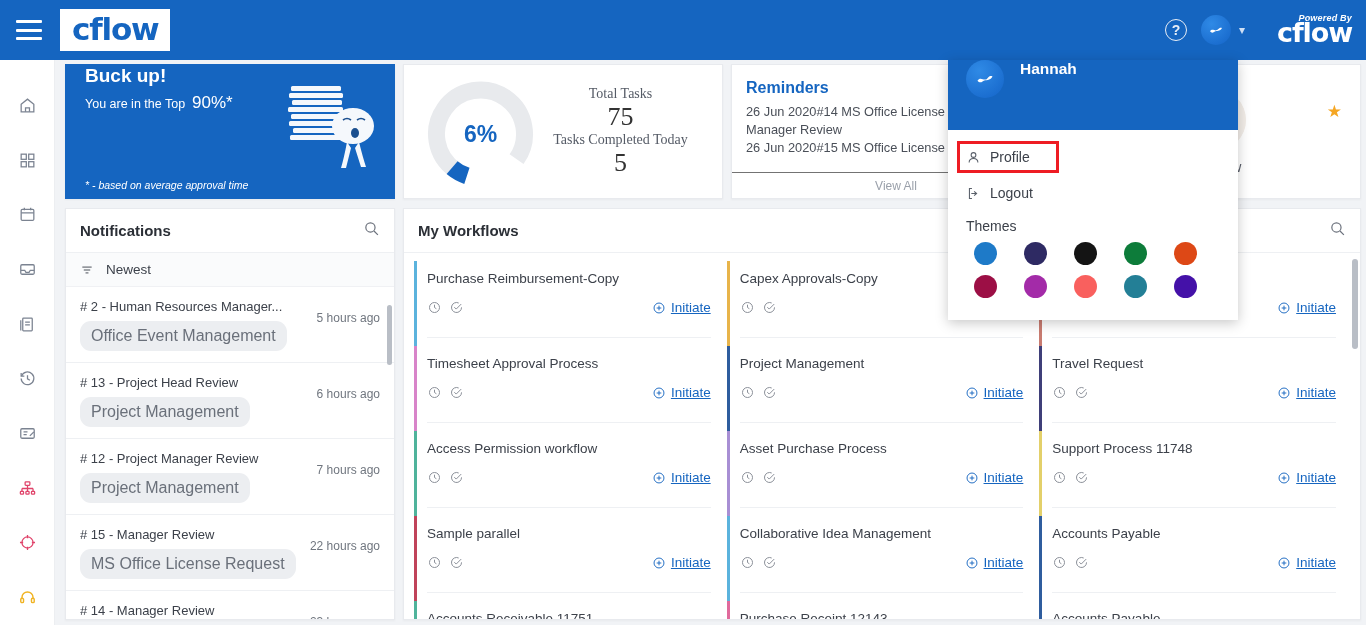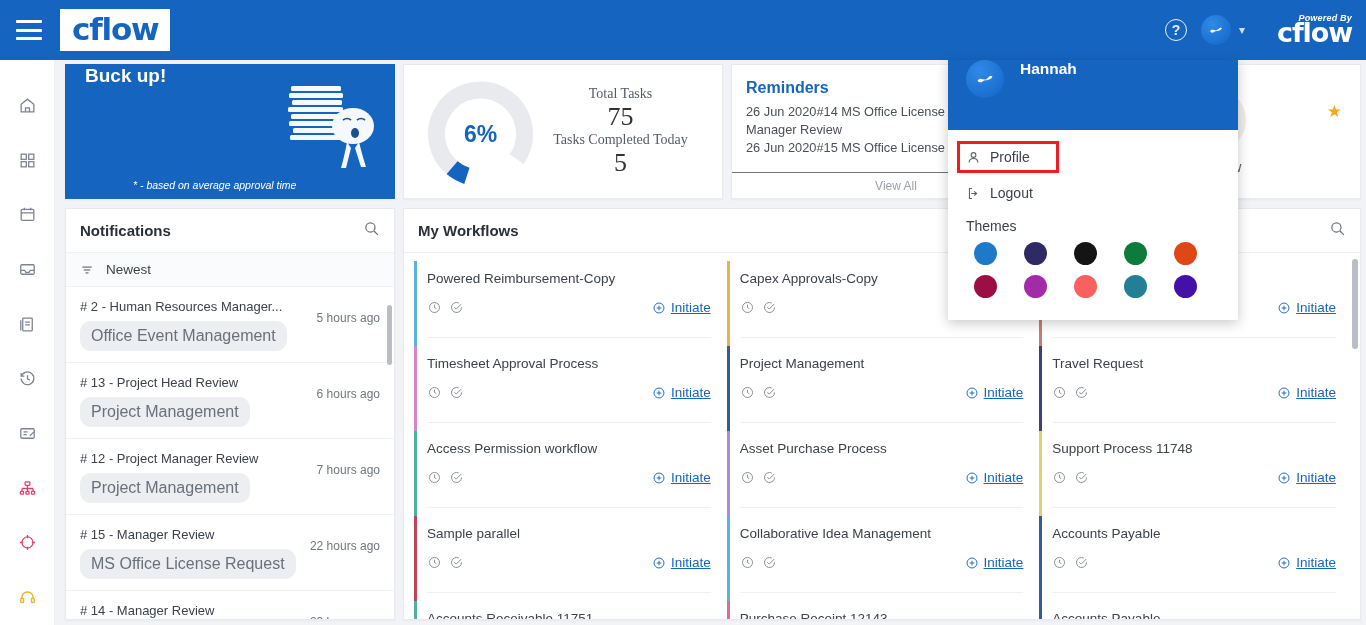--- a/index.html
+++ b/index.html
@@ -93,21 +93,21 @@
   }
   .card-buck {
     width: 330px; background: #1565c0; position: relative;
     color: #fff; overflow: hidden; border: none;
   }
   .buck-title { font-size: 19px; font-weight: 600; margin: 1px 0 4px 20px; }
   .buck-line { font-size: 12.5px; margin-left: 20px; line-height: 1.45; }
   .buck-pct { font-size: 17px; font-weight: 400; }
   .buck-foot {
     position: absolute; bottom: 8px; left: 20px;
-    font-size: 10.5px; font-style: italic; margin-left: 48px;
+    font-size: 10.5px; font-style: italic;
   }
   .buck-art { position: absolute; right: 8px; top: 14px; width: 110px; height: 100px; }
 
   .card-tasks {
     width: 320px; display: flex; align-items: center; position: relative;
   }
   .gauge { width: 125px; height: 120px; margin-left: 14px; position: relative; }
   .gauge-val {
     position: absolute; left: 0; right: 0; top: 50%; transform: translateY(-42%);
     text-align: center; font-size: 23px; font-weight: 700; color: #1565c0;
@@ -350,20 +350,24 @@
     </svg>
   </div>
 </div>
 
 <div class="main">
 
   <div class="cardrow">
 
     <div class="card card-buck">
       <div class="buck-title">Buck up!</div>
+      <div class="buck-line">
+        <span>You are in the Top</span>
+        &nbsp;<span class="buck-pct">90%*</span>
+      </div>
       <div class="buck-foot">* - based on average approval time</div>
       <svg class="buck-art" viewBox="0 0 110 100">
         <g fill="#ffffff" opacity="0.96">
           <rect x="14" y="8" width="50" height="5" rx="1.5"></rect>
           <rect x="12" y="15" width="54" height="5" rx="1.5"></rect>
           <rect x="15" y="22" width="50" height="5" rx="1.5"></rect>
           <rect x="11" y="29" width="55" height="5" rx="1.5"></rect>
           <rect x="14" y="36" width="51" height="5" rx="1.5"></rect>
           <rect x="12" y="43" width="54" height="5" rx="1.5"></rect>
           <rect x="16" y="50" width="48" height="5" rx="1.5"></rect>
@@ -483,21 +487,21 @@
       <div class="wf-title">My Workflows</div>
       <div class="wf-search">
         <svg viewBox="0 0 24 24" width="17" height="17" fill="none" stroke="#6b717c" stroke-width="1.7">
           <circle cx="10.5" cy="10.5" r="6.5"></circle>
             <path d="M15.5 15.5 21 21"></path>
         </svg>
       </div>
     </div>
     <div class="wf-grid" id="wf-grid">
         <div class="wf-card" style="border-left-color: rgb(91, 179, 221);">
-          <div class="wf-name">Powered Reimbursement-Copy</div>
+          <div class="wf-name">Purchase Reimbursement-Copy</div>
           <div class="wf-row">
             <div class="wf-icons">
               <svg viewBox="0 0 24 24" width="15" height="15" fill="none" stroke="#8b9099" stroke-width="1.6">
                 <circle cx="12" cy="12" r="8"></circle>
                 <path d="M12 7.5V12l3 2"></path>
               </svg>
               <svg viewBox="0 0 24 24" width="15" height="15" fill="none" stroke="#8b9099" stroke-width="1.6">
                 <path d="M20 11.5V12a8 8 0 1 1-4.5-7.2"></path>
                 <path d="M8.5 11.5l3 3 8-8"></path>
               </svg>

